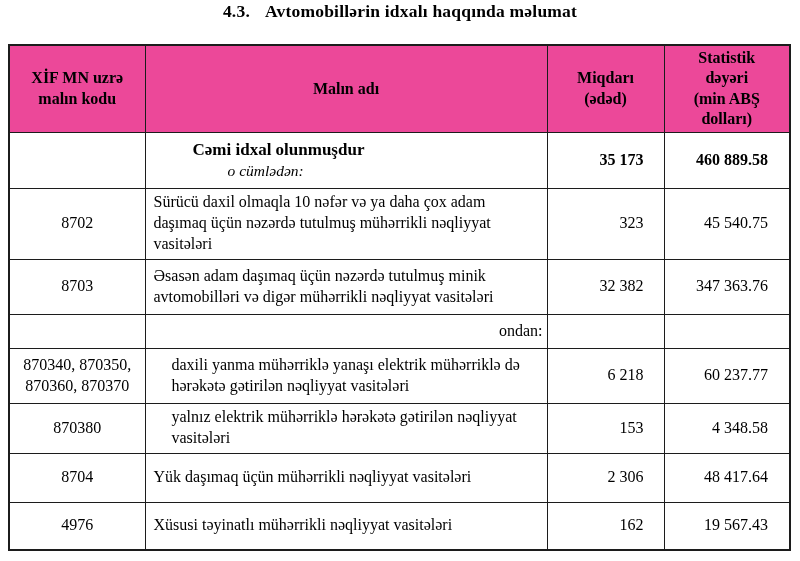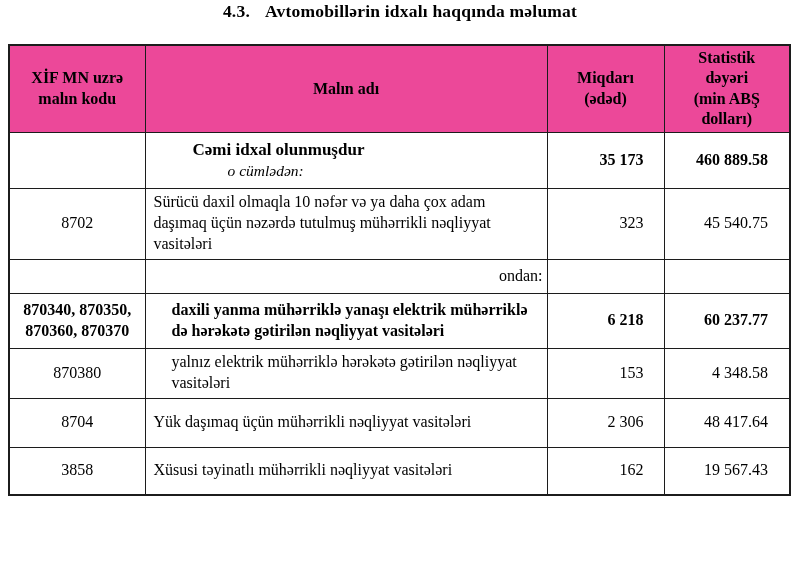--- a/index.html
+++ b/index.html
@@ -39,21 +39,21 @@
     text-align:center;
     white-space:pre-line;
     line-height:1.28;
   }
   
   tr.hr  { height:87px; }
   tr.r0  { height:56px; }
   tr.r1  { height:71px; }
   tr.r2  { height:55px; }
   tr.r3  { height:34px; }
-  tr.r4  { height:55px;font-weight:bold; }
+  tr.r4  { height:55px; }
   tr.r5  { height:50px; }
   tr.r6  { height:49px; }
   tr.r7  { height:48px; }
 
   td.code { text-align:center; white-space:pre-line; padding:0 0; }
   td.name { text-align:left; padding:3px 8px 3px 8px; }
   td.name.indent { padding-left:26px; }
   td.name.center { text-align:right; padding:6px 4px; }
   td.qty  { text-align:right; padding-right:20px; }
   td.val  { text-align:right; padding-right:21px; }
@@ -98,20 +98,26 @@
       </td>
       <td class="qty bold">35 173</td>
       <td class="val bold">460 889.58</td>
     </tr>
     <tr class="r1">
       <td class="code">8702</td>
       <td class="name">Sürücü daxil olmaqla 10 nəfər və ya daha çox adam daşımaq üçün nəzərdə tutulmuş mühərrikli nəqliyyat vasitələri</td>
       <td class="qty">323</td>
       <td class="val">45 540.75</td>
     </tr>
+    <tr class="r2">
+      <td class="code">8703</td>
+      <td class="name">Əsasən adam daşımaq üçün nəzərdə tutulmuş minik avtomobilləri və digər mühərrikli nəqliyyat vasitələri</td>
+      <td class="qty">32 382</td>
+      <td class="val">347 363.76</td>
+    </tr>
     <tr class="r3">
       <td class="code"></td>
       <td class="name center">ondan:</td>
       <td class="qty"></td>
       <td class="val"></td>
     </tr>
     <tr class="r4">
       <td class="code">870340, 870350,
 870360, 870370</td>
       <td class="name indent">daxili yanma mühərriklə yanaşı elektrik mühərriklə də hərəkətə gətirilən nəqliyyat vasitələri</td>
@@ -124,19 +130,19 @@
       <td class="qty">153</td>
       <td class="val">4 348.58</td>
     </tr>
     <tr class="r6">
       <td class="code">8704</td>
       <td class="name">Yük daşımaq üçün mühərrikli nəqliyyat vasitələri</td>
       <td class="qty">2 306</td>
       <td class="val">48 417.64</td>
     </tr>
     <tr class="r7">
-      <td class="code">3858</td>
+      <td class="code">4976</td>
       <td class="name">Xüsusi təyinatlı mühərrikli nəqliyyat vasitələri</td>
       <td class="qty">162</td>
       <td class="val">19 567.43</td>
     </tr>
   </tbody>
 </table>
 
 </body></html>

